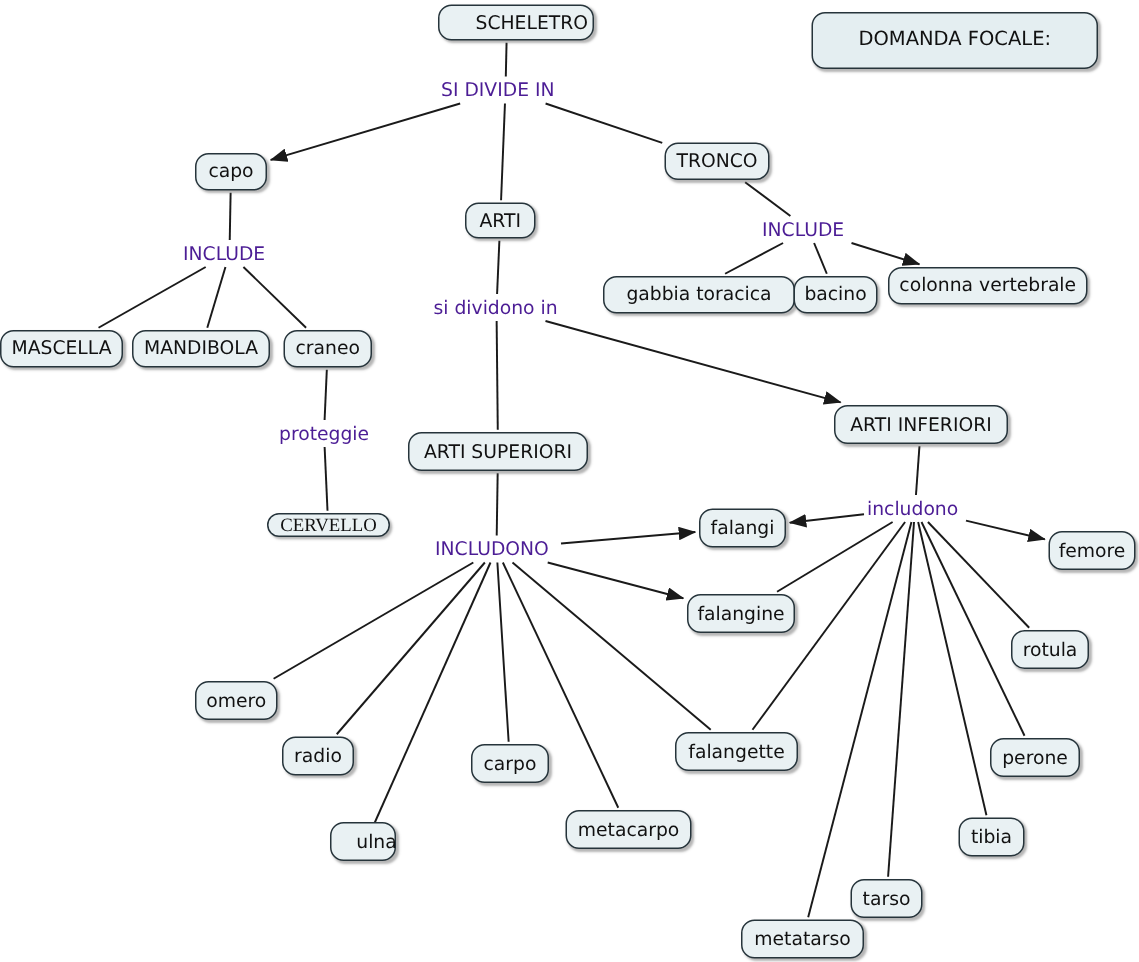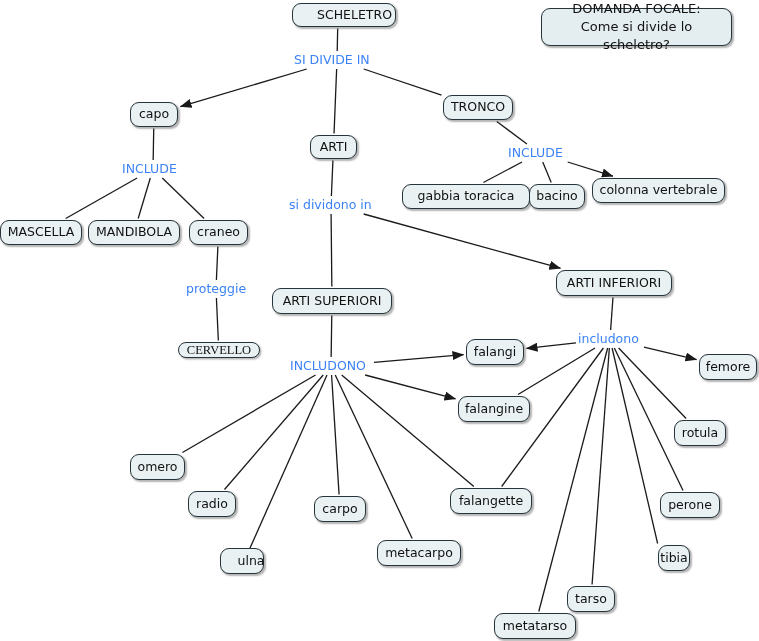--- a/index.html
+++ b/index.html
@@ -43,21 +43,21 @@
     display: flex;
     align-items: center;
     justify-content: center;
     text-align: center;
     white-space: nowrap;
     box-shadow: 1.5px 1.5px 1.6px rgba(90,90,90,0.45);
     padding: 0 7px;
   }
   .linklabel {
     position: absolute;
-    color: #3b82f6;
+    color: #4c1d95;
     font-size: 12.5px;
     white-space: nowrap;
     background: transparent;
     text-align: right;
   }
   .focus-box {
     position: absolute;
     box-sizing: border-box;
     background: #e4eef1;
     border: 1.3px solid #26343b;
@@ -137,36 +137,35 @@
       <div class="node" style="left: 592px; top: 178px; width: 133px; height: 25px;">colonna vertebrale</div>
       <div class="node" style="left: 178px; top: 342px; width: 82px; height: 16px; font-family: Liberation Serif, serif;">CERVELLO</div>
       <div class="node" style="left: 272px; top: 288px; width: 120px; height: 26px;">ARTI SUPERIORI</div>
       <div class="node" style="left: 556px; top: 270px; width: 116px; height: 26px;">ARTI INFERIORI</div>
       <div class="node" style="left: 466px; top: 339px; width: 58px; height: 26px;">falangi</div>
       <div class="node" style="left: 458px; top: 396px; width: 72px; height: 26px;">falangine</div>
       <div class="node" style="left: 450px; top: 488px; width: 82px; height: 26px;">falangette</div>
       <div class="node" style="left: 699px; top: 354px; width: 58px; height: 26px;">femore</div>
       <div class="node" style="left: 674px; top: 420px; width: 52px; height: 26px;">rotula</div>
       <div class="node" style="left: 660px; top: 492px; width: 60px; height: 26px;">perone</div>
-      <div class="node" style="left: 658px; top: 545px; width: 32px; height: 26px;">tibia</div>
+      <div class="node" style="left: 639px; top: 545px; width: 44px; height: 26px;">tibia</div>
       <div class="node" style="left: 567px; top: 586px; width: 48px; height: 26px;">tarso</div>
       <div class="node" style="left: 494px; top: 613px; width: 82px; height: 26px;">metatarso</div>
       <div class="node" style="left: 130px; top: 454px; width: 55px; height: 26px;">omero</div>
       <div class="node" style="left: 188px; top: 491px; width: 48px; height: 26px;">radio</div>
       <div class="node" style="left: 220px; top: 548px; width: 44px; height: 26px; padding-left: 25px;">ulna</div>
       <div class="node" style="left: 314px; top: 496px; width: 52px; height: 26px;">carpo</div>
       <div class="node" style="left: 377px; top: 540px; width: 84px; height: 26px;">metacarpo</div>
     </div>
   <div id="labels-group">
       <div class="linklabel" style="left: 294px; top: 52px;">SI DIVIDE IN</div>
       <div class="linklabel" style="left: 122px; top: 161px;">INCLUDE</div>
       <div class="linklabel" style="left: 508px; top: 145px;">INCLUDE</div>
       <div class="linklabel" style="left: 289px; top: 197px;">si dividono in</div>
       <div class="linklabel" style="left: 186px; top: 281px;">proteggie</div>
       <div class="linklabel" style="left: 290px; top: 358px;">INCLUDONO</div>
       <div class="linklabel" style="left: 578px; top: 331px;">includono</div>
     </div>
 
   <div class="focus-box" id="focus-box" style="left: 541px; top: 8px; width: 191px; height: 38px;">
     <span>DOMANDA FOCALE:</span>
-    <span>Come si divide lo scheletro?</span>
   </div>
 </div>
 
 </body></html>

